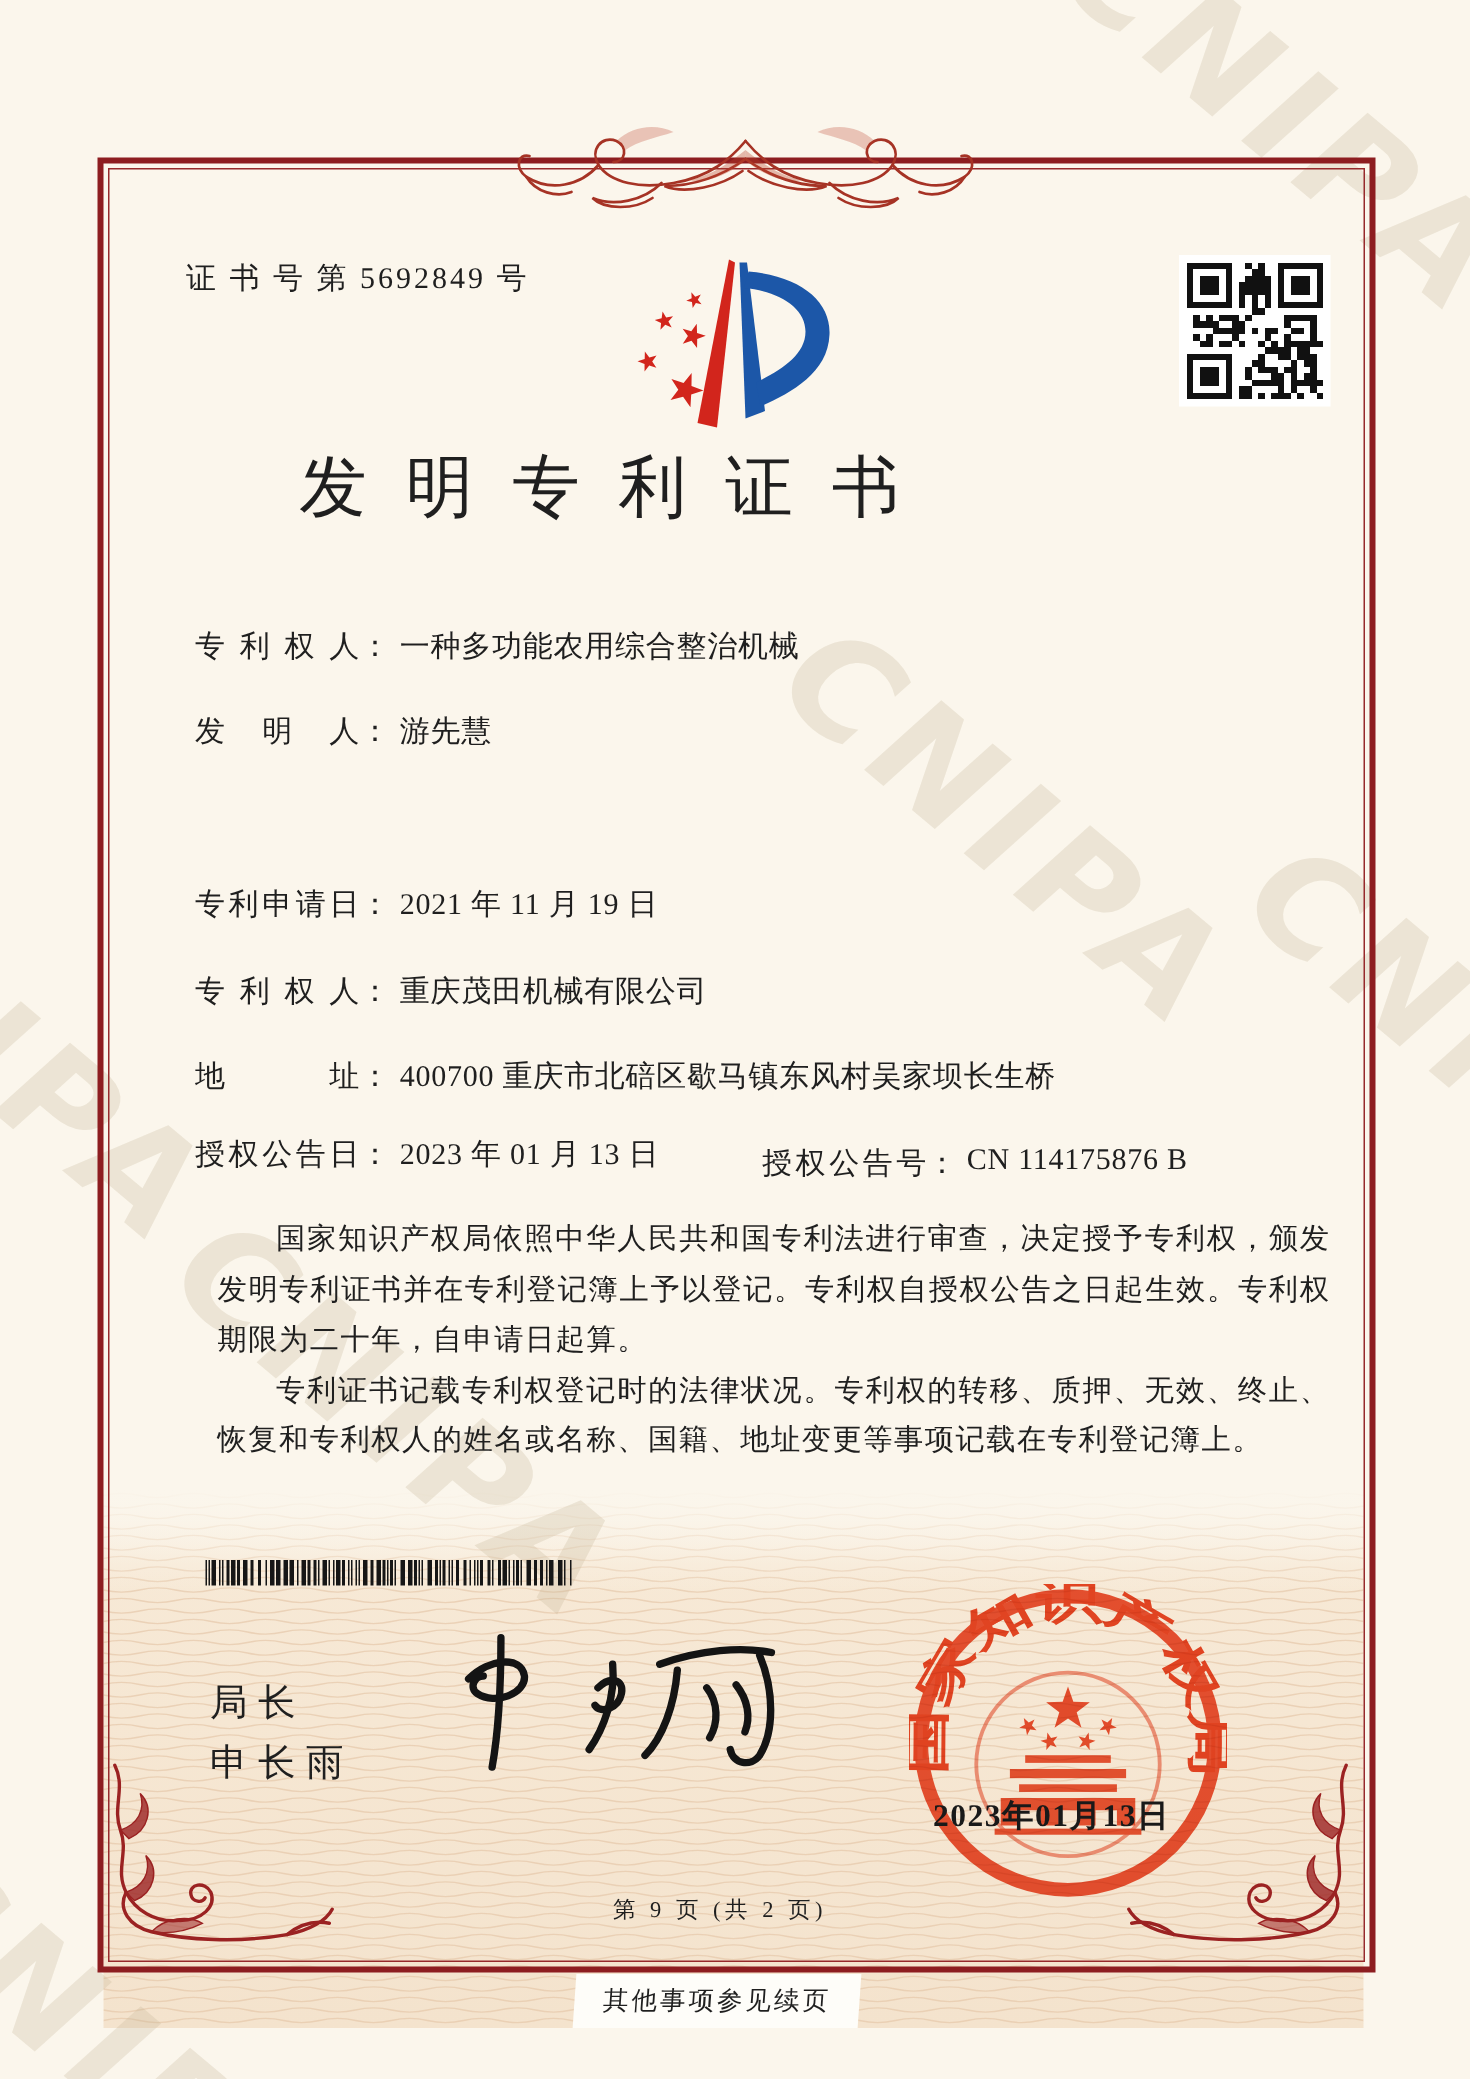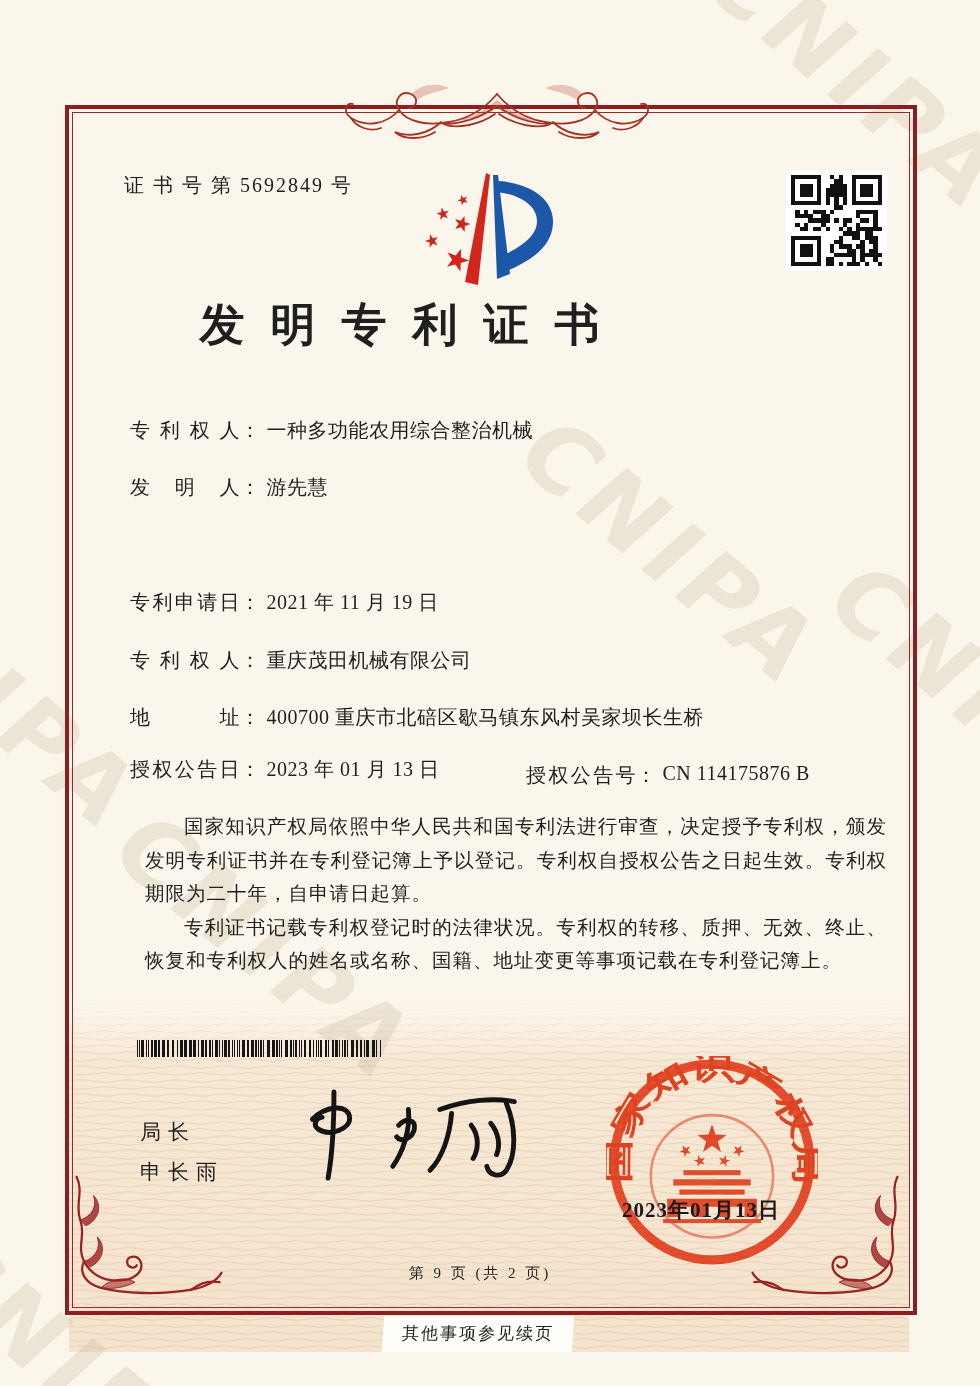--- a/index.html
+++ b/index.html
@@ -16,30 +16,30 @@
   .frame{position:absolute;left:65px;top:105px;width:844px;height:1202px;
          border:4px solid #8d1d20;z-index:3;}
   .frame-inner{position:absolute;inset:3px;border:1px solid #96292b;}
   
   #waveband{position:absolute;left:69px;top:992px;width:840px;height:360px;
             background:linear-gradient(#fbf6ec,#f7e9d6 14%,#f4e3cd);z-index:1;}
   #wavefade{position:absolute;left:69px;top:992px;width:840px;height:70px;
             background:linear-gradient(#fbf6ec,rgba(251,246,236,0));z-index:1;}
   
   .certno{font-size:20px;letter-spacing:2px;}
-  .bigtitle{width:811px;text-align:center;font-size:45px;font-weight:700;
+  .bigtitle{width:811px;text-align:center;font-size:45px;font-weight:400;
             letter-spacing:26px;padding-left:14px;box-sizing:border-box;}
   .frow{left:130px;font-size:20px;letter-spacing:0.5px;}
   .flabel{display:inline-block;width:110px;text-align:justify;text-align-last:justify;vertical-align:top;}
   .fcolon{display:inline-block;vertical-align:top;}
   .fvalue{display:inline-block;margin-left:6px;vertical-align:top;white-space:nowrap;}
   .paras{left:145px;top:810px;width:742px;font-size:19.5px;line-height:33.5px;
          letter-spacing:1px;text-align:justify;}
   .paras p{margin:0;text-indent:2em;}
-  .officer{left:140px;font-size:21px;letter-spacing:7px;}
+  .officer{left:140px;font-size:25px;letter-spacing:7px;}
   .pageinfo{left:0;top:1264px;width:960px;text-align:center;font-size:15px;letter-spacing:3px;}
   .footnote{left:383px;top:1316px;width:190px;height:36px;background:#fefdf9;
             text-align:center;line-height:36px;font-size:17px;letter-spacing:2px;
             transform:skewX(-4deg);z-index:5;}
   #barcode{left:137px;top:1040px;width:254px;height:17px;display:flex;align-items:stretch;z-index:5;}
   #barcode div{background:#161616;height:100%;}
   #qrbox{left:786px;top:170px;width:101px;height:101px;background:#ffffff;padding:5px;box-sizing:border-box;z-index:5;}
   .content{z-index:5;}
   #sealbox{left:606px;top:1056px;width:212px;height:212px;z-index:6;mix-blend-mode:multiply;opacity:0.95;}
   .sealdate{left:601px;top:1196px;width:200px;text-align:center;font-size:21px;
@@ -417,21 +417,21 @@
   </div>
   <div class="abs frow content" style="top:647px;text-decoration:underline;">
     <span class="flabel">专利权人</span><span class="fcolon">：</span><span class="fvalue">重庆茂田机械有限公司</span>
   </div>
   <div class="abs frow content" style="top:704px;">
     <span class="flabel">地址</span><span class="fcolon">：</span><span class="fvalue">400700 重庆市北碚区歇马镇东风村吴家坝长生桥</span>
   </div>
   <div class="abs frow content" style="top:756px;">
     <span class="flabel">授权公告日</span><span class="fcolon">：</span><span class="fvalue">2023 年 01 月 13 日</span>
   </div>
-  <div class="abs frow content" style="left:508px;top:762px;margin-left:18px;">
+  <div class="abs frow content" style="left:508px;top:762px;">
     <span class="flabel">授权公告号</span><span class="fcolon">：</span><span class="fvalue">CN 114175876 B</span>
   </div>
 
   <div class="abs paras content">
     <p>国家知识产权局依照中华人民共和国专利法进行审查，决定授予专利权，颁发发明专利证书并在专利登记簿上予以登记。专利权自授权公告之日起生效。专利权期限为二十年，自申请日起算。</p>
     <p>专利证书记载专利权登记时的法律状况。专利权的转移、质押、无效、终止、恢复和专利权人的姓名或名称、国籍、地址变更等事项记载在专利登记簿上。</p>
   </div>
 
   <div id="barcode" class="abs">
       <div style="width: 1px; margin-right: 1px;"></div>

